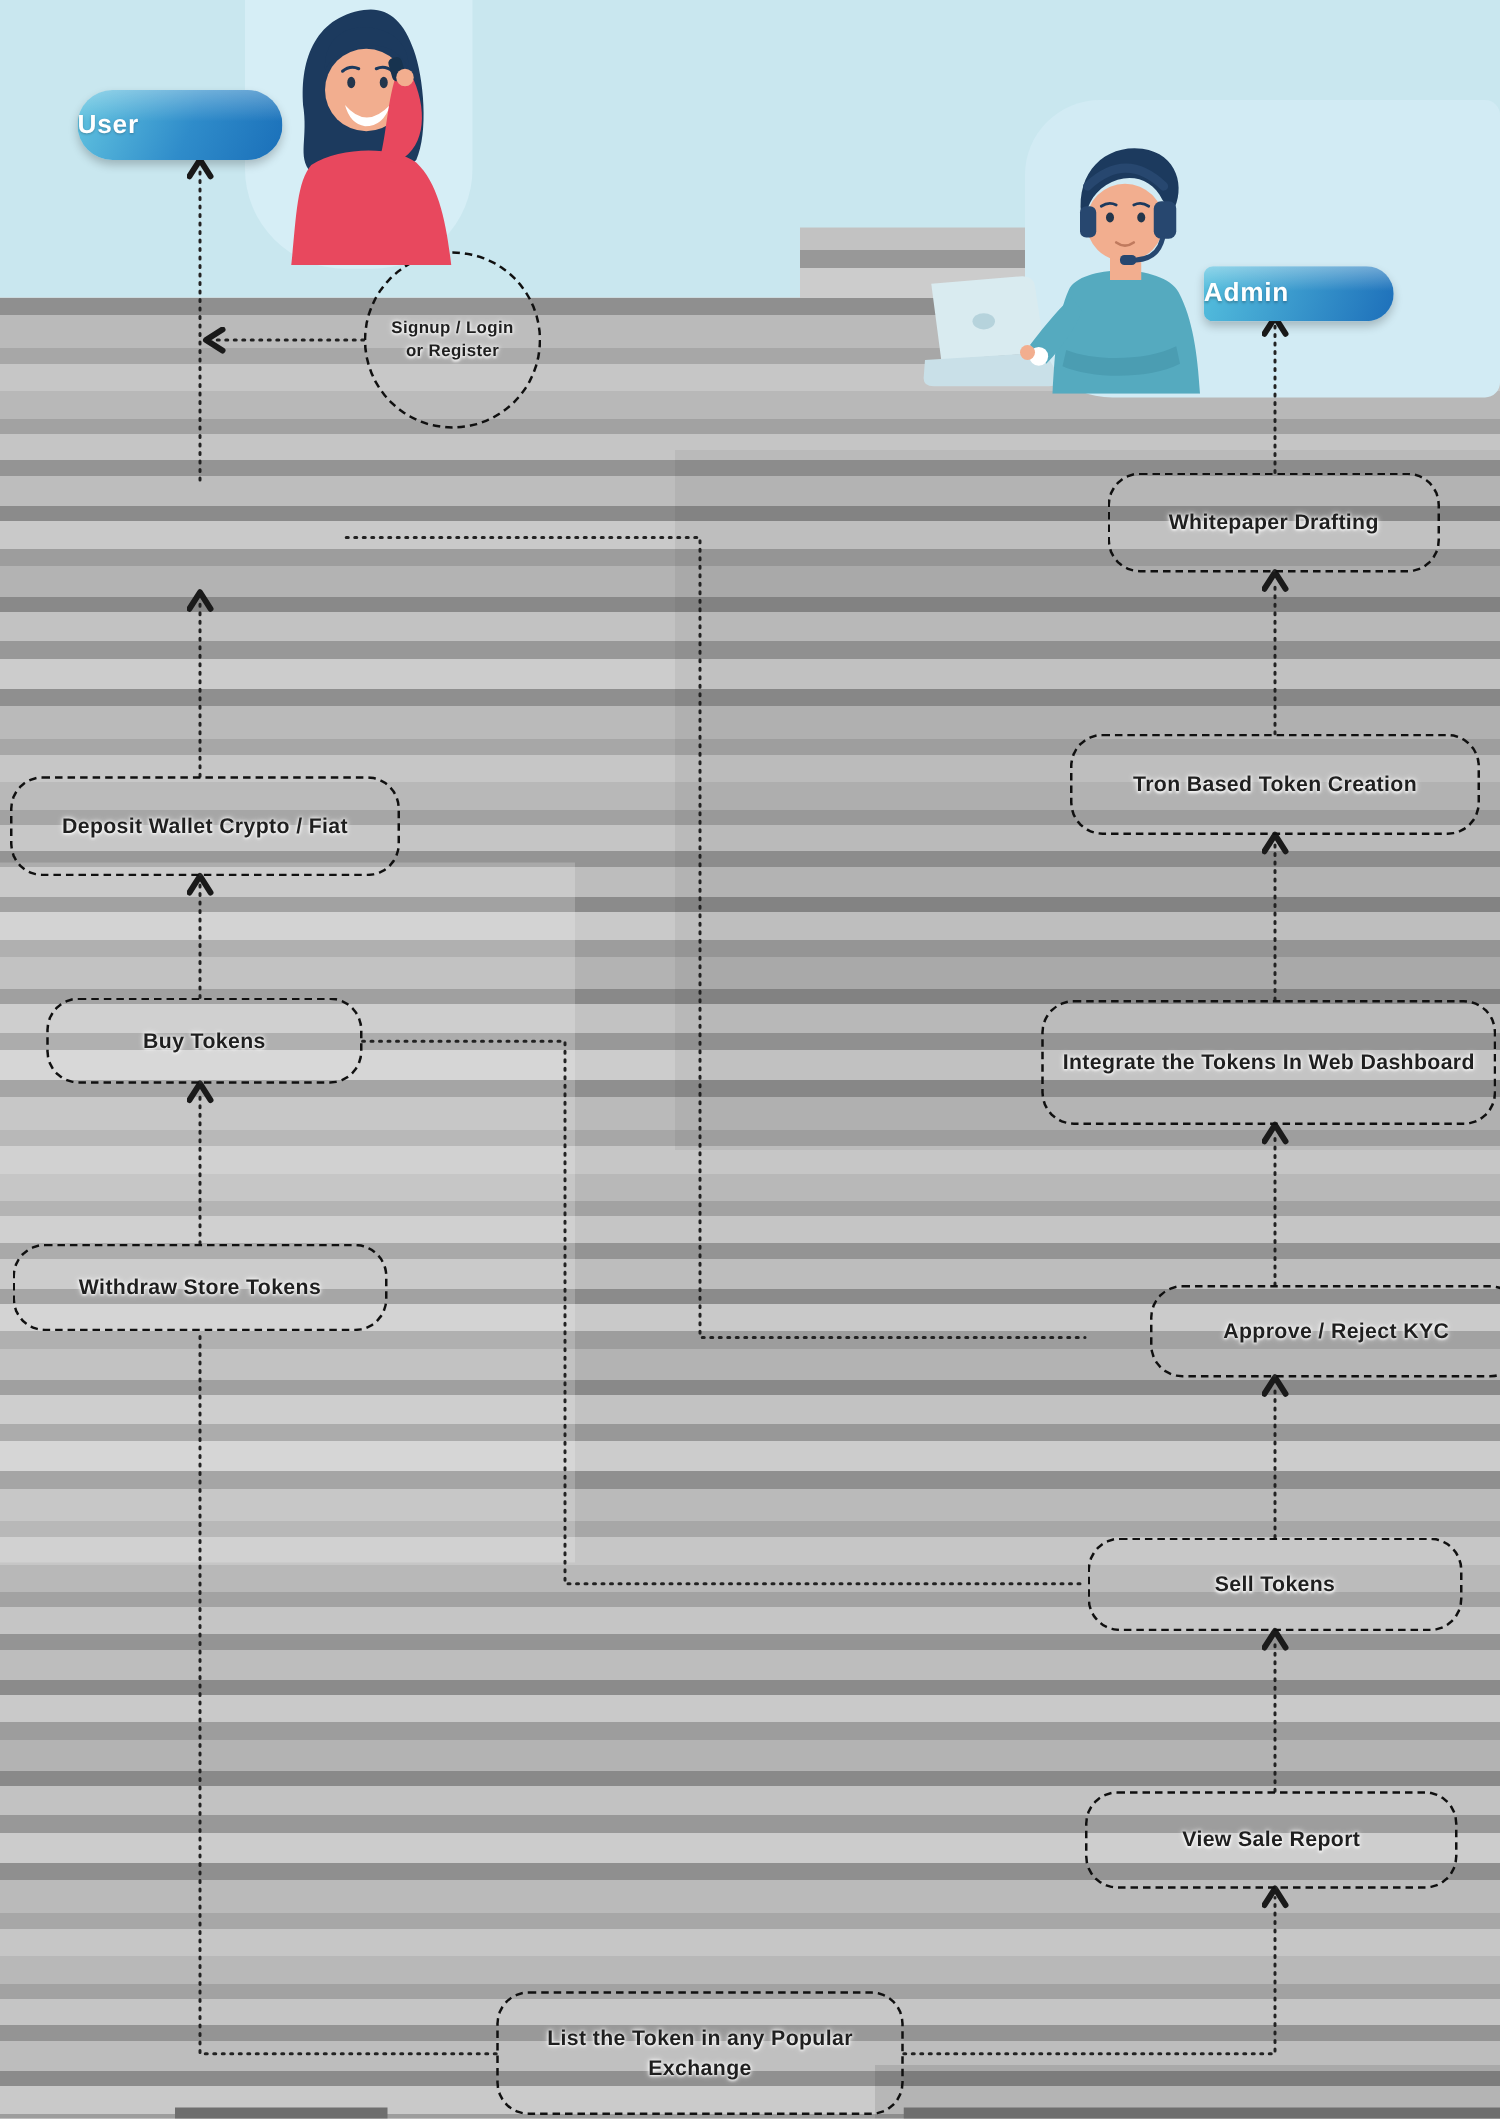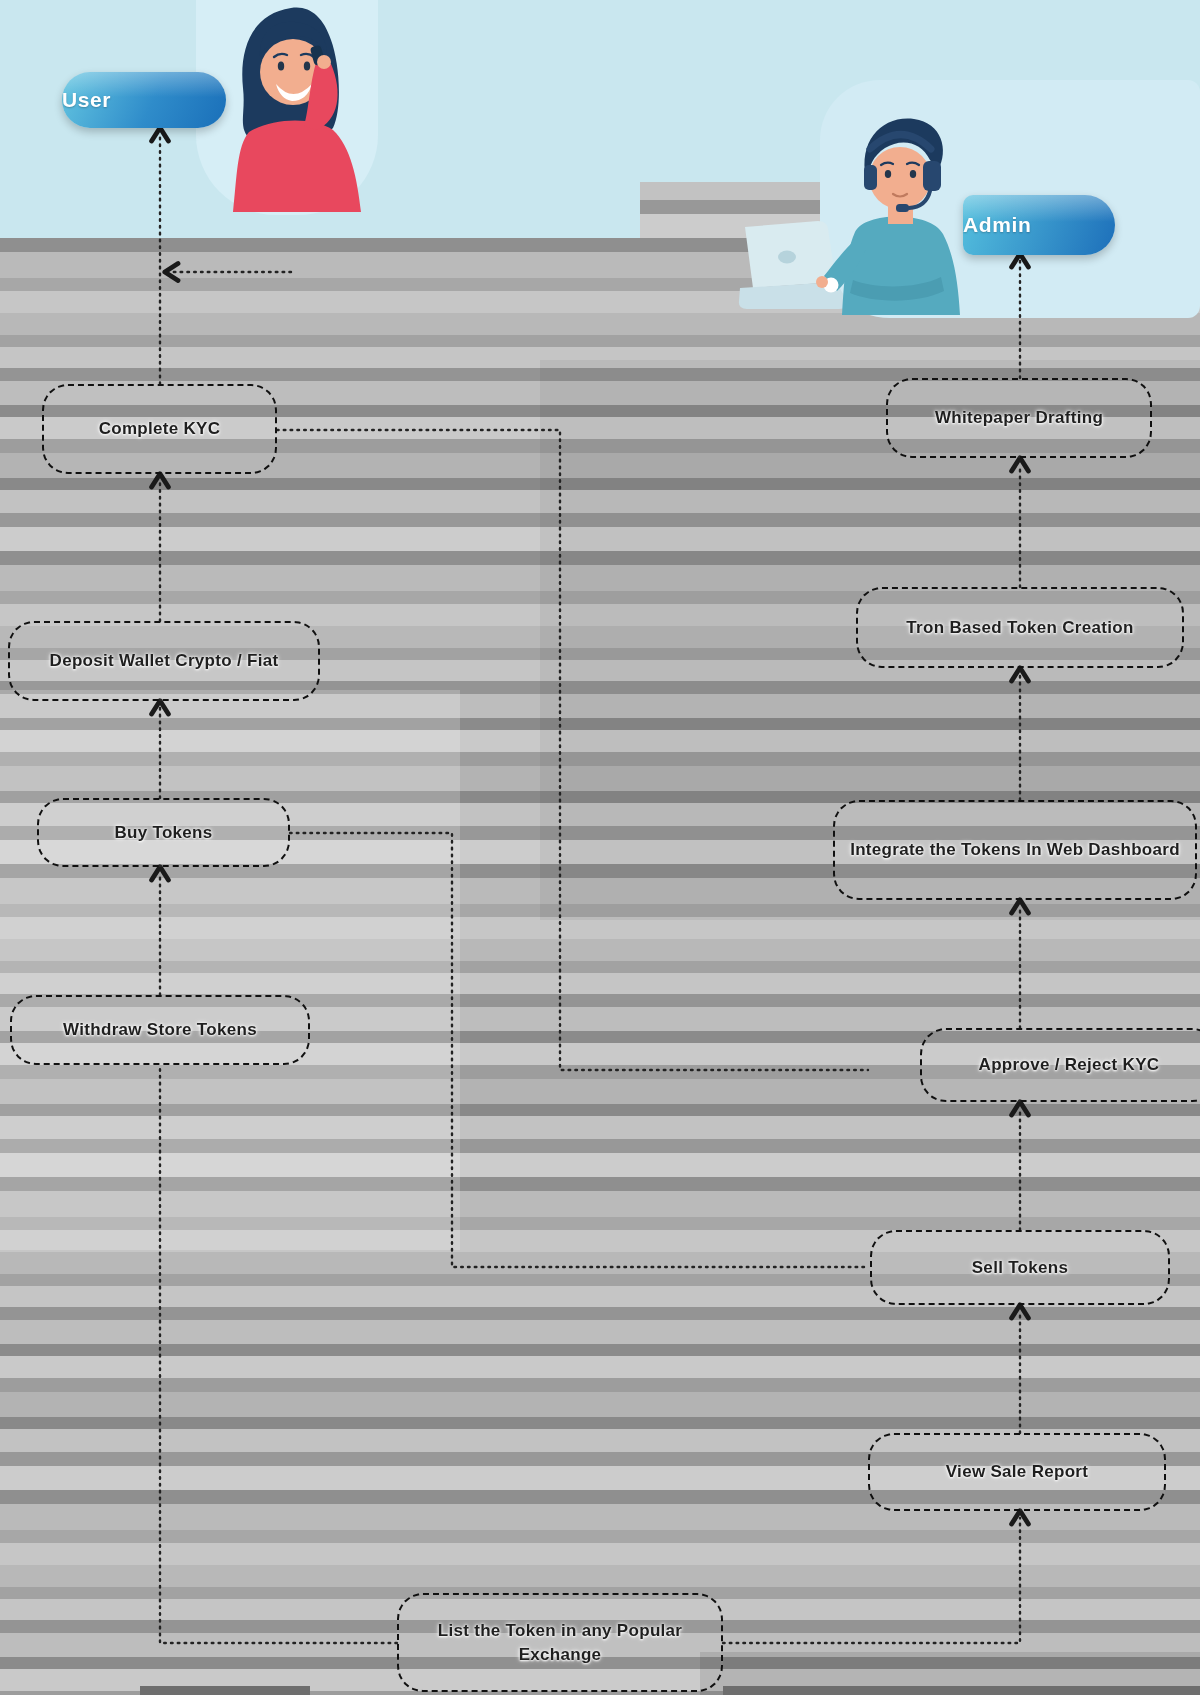--- a/index.html
+++ b/index.html
@@ -58,21 +58,21 @@
     color:#fff;font-weight:bold;font-size:21px;letter-spacing:.6px;
     box-shadow:0 4px 8px rgba(0,0,0,.22);
     text-shadow:0 1px 2px rgba(0,0,0,.25);
   }
   .pill-user{
     left:62px;top:72px;width:164px;height:56px;border-radius:28px;
     background:linear-gradient(180deg,rgba(255,255,255,.30),rgba(255,255,255,0) 45%),
                linear-gradient(115deg,#64c6e1 0%,#2f8cca 55%,#1a6fb9 100%);
   }
   .pill-admin{
-    left:963px;top:195px;width:152px;height:60px;border-radius:10px 30px 30px 10px;
+    left:963px;top:213px;width:152px;height:44px;border-radius:10px 30px 30px 10px;
     background:linear-gradient(180deg,rgba(255,255,255,.35),rgba(255,255,255,0) 45%),
                linear-gradient(110deg,#55c0de 0%,#1d6fba 100%);
   }
   .char{position:absolute;}
 </style>
 </head>
 <body>
 
 <div class="stage">
 
@@ -107,22 +107,22 @@
       <path d="M1020,378 V261" marker-end="url(#arr)"></path>
       <path d="M1020,587 V465" marker-end="url(#arr)"></path>
       <path d="M1020,800 V675" marker-end="url(#arr)"></path>
       <path d="M1020,1028 V907" marker-end="url(#arr)"></path>
       <path d="M1020,1230 V1109" marker-end="url(#arr)"></path>
       <path d="M1020,1433 V1312" marker-end="url(#arr)"></path>
       <path d="M723,1643 H1020 V1518" marker-end="url(#arr)"></path>
     </g>
   </svg>
 
-  <div class="node n-kyc">
-    <span>Complete KYC</span>
+  <div class="node circle n-signup">
+    <span>Signup / Login or Register</span>
   </div>
   <div class="node n-deposit">
     <span>Deposit Wallet Crypto / Fiat</span>
   </div>
   <div class="node n-buy">
     <span>Buy Tokens</span>
   </div>
   <div class="node n-withdraw">
     <span>Withdraw Store Tokens</span>
   </div>

